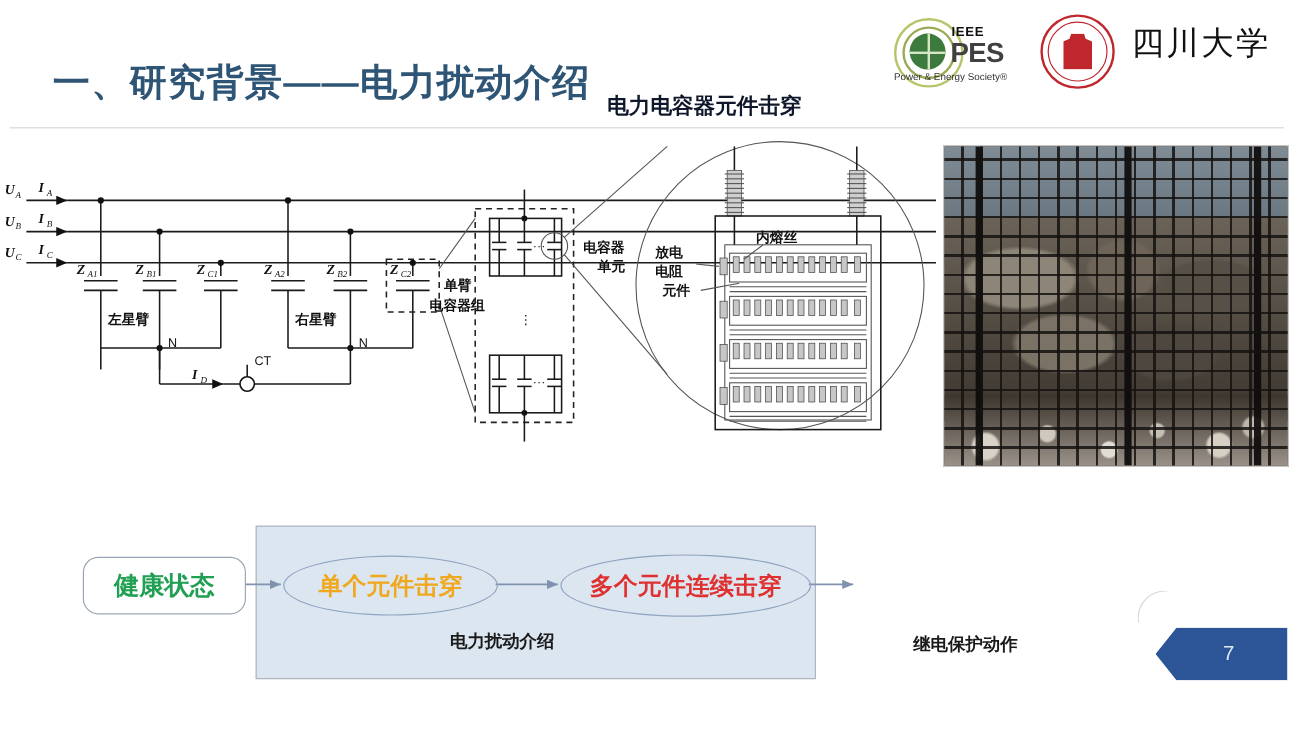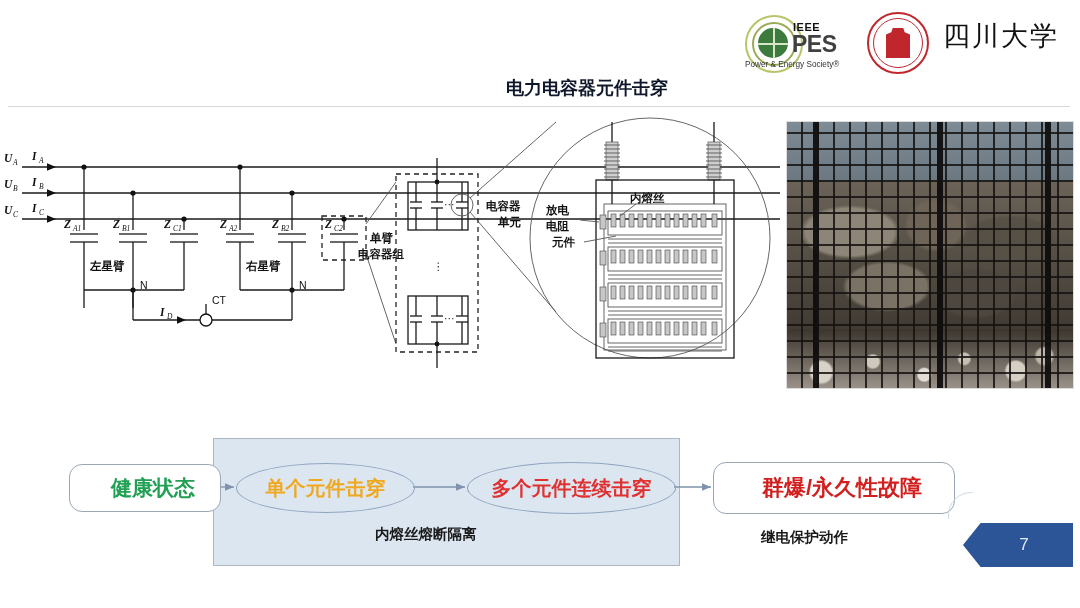--- a/index.html
+++ b/index.html
@@ -89,21 +89,21 @@
   .ph-mesh{position:absolute;left:-2px;top:-2px;right:-2px;bottom:-2px;
            background-image:
              repeating-linear-gradient(90deg,rgba(20,18,16,.85) 0 2px,transparent 2px 16px),
              repeating-linear-gradient(0deg,rgba(20,18,16,.85) 0 2px,transparent 2px 16px);}
   .ph-post{position:absolute;top:0;width:6px;height:100%;background:rgba(12,11,10,.92);}
 
   
   .flowpanel{position:absolute;left:213px;top:438px;width:465px;height:126px;
              background:#dce6f1;border:1px solid #aeb6bf;}
   .fbox{position:absolute;background:#fff;border:1.4px solid #9aa7b5;border-radius:13px;
-        display:flex;align-items:center;justify-content:center;font-weight:bold;padding-left:16px;}
+        display:flex;align-items:center;justify-content:center;font-weight:bold;}
   .fbox.healthy{left:69px;top:464px;width:134px;height:46px;font-size:21px;color:#21a054;}
   .fbox.fail{left:713px;top:462px;width:224px;height:50px;font-size:22px;color:#d21f1f;}
   .fell{position:absolute;border:1.3px solid #8fa4c0;border-radius:50%;
         display:flex;align-items:center;justify-content:center;font-weight:bold;
         background:transparent;}
   .fell.one{left:236px;top:463px;width:177px;height:48px;font-size:20px;color:#f0a81e;}
   .fell.many{left:467px;top:462px;width:207px;height:50px;font-size:20px;color:#e03131;}
   .fcap{position:absolute;font-size:14.5px;font-weight:bold;color:#1a1a1a;
         white-space:nowrap;}
   .fcap.c1{left:375px;top:525px;}
@@ -118,20 +118,21 @@
            justify-content:center;padding-left:12px;box-sizing:border-box;}
   .corner{position:absolute;left:948px;top:492px;width:44px;height:44px;
           border:1.4px solid #cfd8e3;border-radius:50%;
           clip-path:polygon(0 0,55% 0,0 60%);}
 </style>
 </head>
 <body>
 
 <div id="slide">
 
+  <div class="title">一、研究背景——电力扰动介绍</div>
   <div class="subtitle">电力电容器元件击穿</div>
   <div class="divider"></div>
 
   <div class="logos">
     <div class="pes">
       <div class="pes-rings"></div>
       <div class="pes-globe"></div>
       <div class="pes-ieee">IEEE</div>
       <div class="pes-pes">PES</div>
       <div class="pes-tag">Power &amp; Energy Society®</div>
@@ -474,22 +475,19 @@
 
   <div class="fbox healthy">
     <span>健康状态</span>
   </div>
   <div class="fell one">
     <span>单个元件击穿</span>
   </div>
   <div class="fell many">
     <span>多个元件连续击穿</span>
   </div>
-  <div class="fbox fail">
-    <span>群爆/永久性故障</span>
-  </div>
-  <div class="fcap c1">内熔丝熔断隔离</div>
+  <div class="fcap c1">电力扰动介绍</div>
   <div class="fcap c2">继电保护动作</div>
 
   <div class="corner"></div>
   <div class="pagenum">7</div>
 
 </div>
 
 </body></html>

